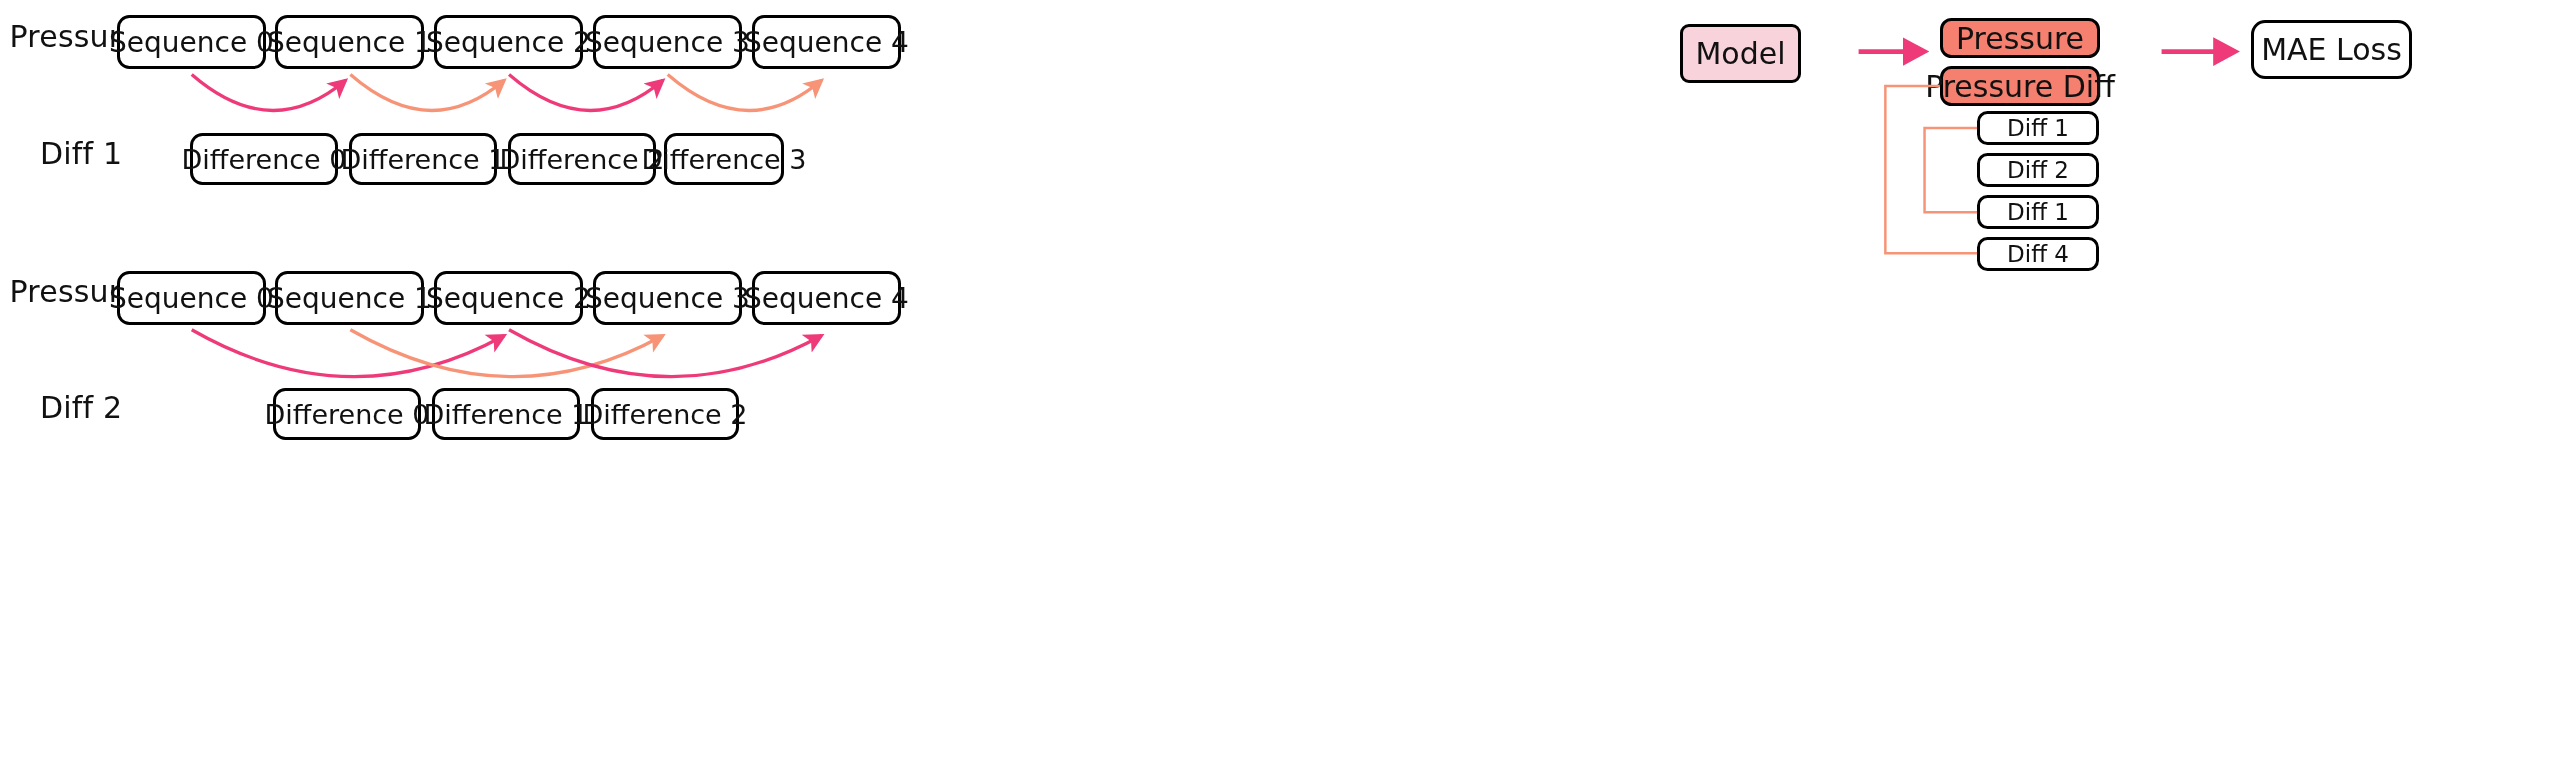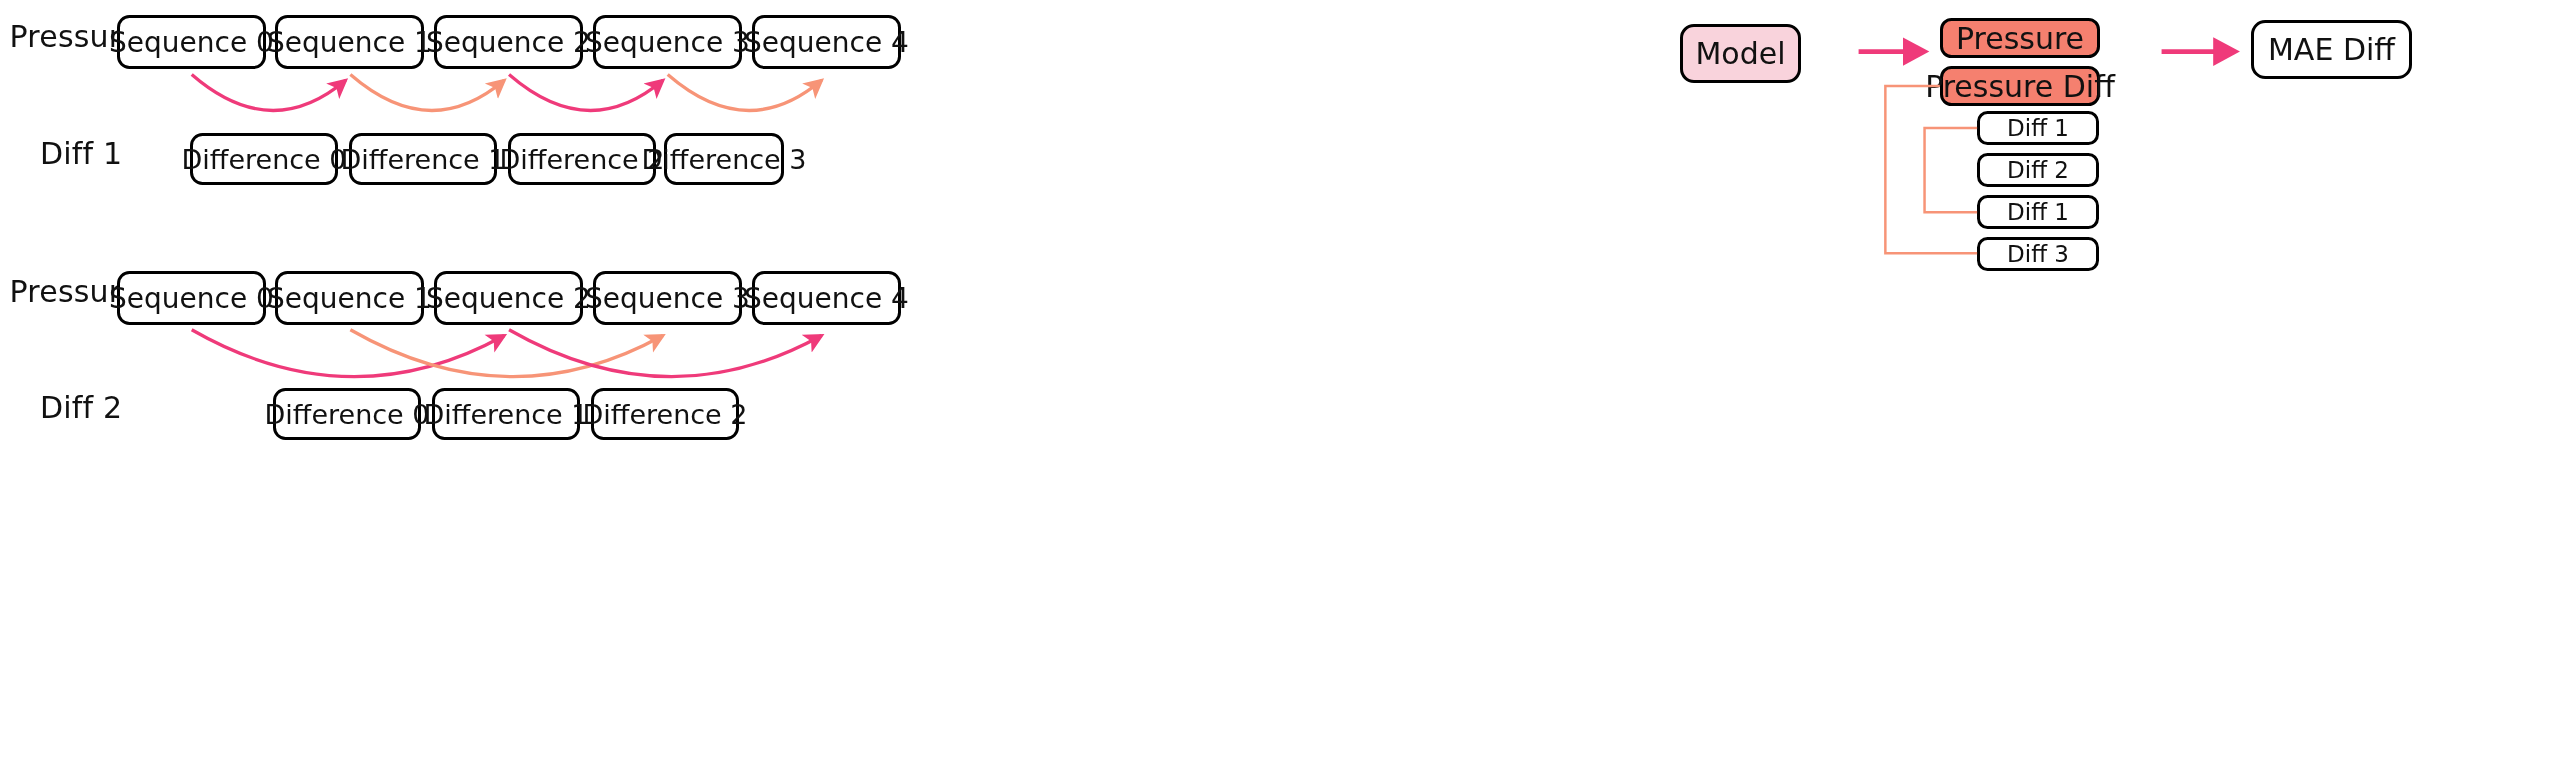--- a/index.html
+++ b/index.html
@@ -33,21 +33,21 @@
     justify-content: center;
     font-size: 28px;
     color: #111111;
     white-space: nowrap;
   }
   .box.seq   { height: 54px; }
   .box.diff  { height: 52px; font-size: 27px; }
   .box.model {
     background: #f9d3dc;
     font-size: 30px;
-    border-radius: 14px;
+    border-radius: 9px;
   }
   .box.pressure-out {
     background: #f5806f;
     font-size: 30px;
     border-radius: 11.5px;
   }
   .box.mae {
     background: #ffffff;
     font-size: 30px;
     border-radius: 14.3px;
@@ -99,26 +99,26 @@
   <div class="box diff" style="left:273px; top:388px; width:148px;">Difference 0</div>
   <div class="box diff" style="left:432px; top:388px; width:148px;">Difference 1</div>
   <div class="box diff" style="left:591px; top:388px; width:148px;">Difference 2</div>
 
   <div class="box model" style="left:1680px; top:24px; width:121px; height:59px;">Model</div>
 
   <div class="box pressure-out" style="left:1940px; top:18px; width:160px; height:40px;">Pressure</div>
 
   <div class="box pressure-out" style="left:1940px; top:66px; width:160px; height:40px;">Pressure Diff</div>
 
-  <div class="box mae" style="left:2251px; top:20px; width:161px; height:59px;">MAE Diff</div>
+  <div class="box mae" style="left:2251px; top:20px; width:161px; height:59px;">MAE Loss</div>
 
   <div class="box difflist" style="left:1977px; top:111px; width:122px; height:34px;">Diff 1</div>
   <div class="box difflist" style="left:1977px; top:153px; width:122px; height:34px;">Diff 2</div>
   <div class="box difflist" style="left:1977px; top:195px; width:122px; height:34px;">Diff 1</div>
-  <div class="box difflist" style="left:1977px; top:237px; width:122px; height:34px;">Diff 3</div>
+  <div class="box difflist" style="left:1977px; top:237px; width:122px; height:34px;">Diff 4</div>
 
   <svg class="overlay" viewBox="0 0 2694 814">
     <defs>
       <marker id="mk-pink" markerWidth="7" markerHeight="7" refX="5.2" refY="3.5" orient="auto" markerUnits="strokeWidth">
         <path d="M0,0.4 L6.2,3.5 L0,6.6 L1.5,3.5 Z" fill="#EF3A7A"></path>
       </marker>
       <marker id="mk-salmon" markerWidth="7" markerHeight="7" refX="5.2" refY="3.5" orient="auto" markerUnits="strokeWidth">
         <path d="M0,0.4 L6.2,3.5 L0,6.6 L1.5,3.5 Z" fill="#F79477"></path>
       </marker>
       <marker id="mk-pink-flat" markerWidth="6" markerHeight="6" refX="4.4" refY="3" orient="auto" markerUnits="strokeWidth">

